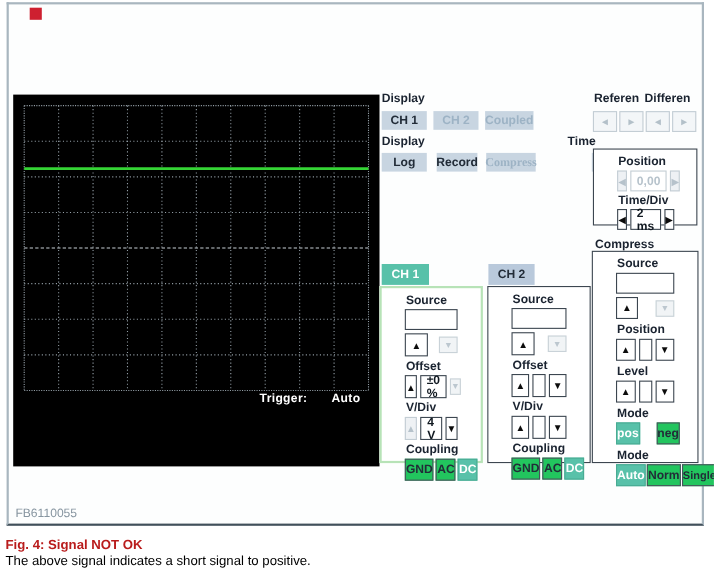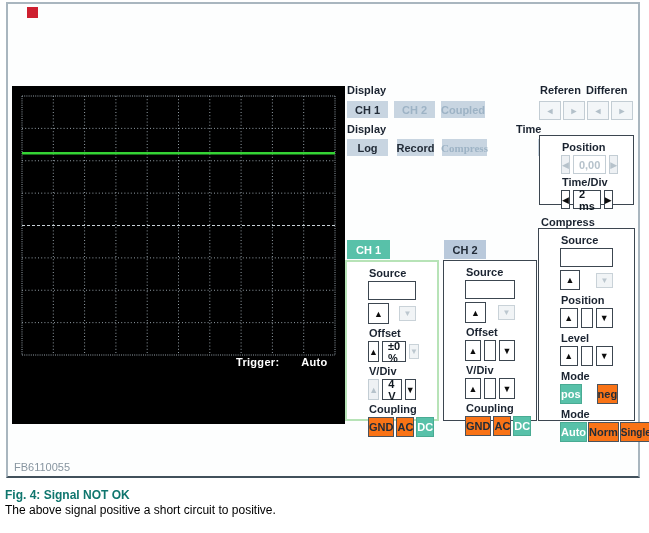--- a/index.html
+++ b/index.html
@@ -30,28 +30,28 @@
   .srow{display:flex;gap:3px;align-items:stretch;}
   .sbtn{width:20px;height:20px;box-sizing:border-box;border:1px solid #3c4650;background:#fff;color:#0c0c0c;
         display:flex;align-items:center;justify-content:center;font-size:9px;padding:0;}
   .sbtn.dis{border-color:#c3cdd4;background:#eef1f4;color:#b6c2cb;}
   .sval{flex:1;box-sizing:border-box;border:1px solid #3c4650;background:#fff;display:flex;align-items:center;justify-content:flex-end;
         padding:0 5px;font:bold 11px "Liberation Sans",sans-serif;color:#101820;}
   .sval.dis{border-color:#c3cdd4;color:#b6c2cb;}
   .mini{width:17px;height:15px;box-sizing:border-box;border:1px solid #c9d2d8;background:#f1f4f6;color:#bcc7cf;
         display:flex;align-items:center;justify-content:center;font-size:8px;align-self:center;margin-left:auto;}
   
-  .tbtn{box-sizing:border-box;border:1px solid #49535d;background:#f97316;color:#222c38;height:20px;
+  .tbtn{box-sizing:border-box;border:1px solid #49535d;background:#22c55e;color:#222c38;height:20px;
         display:flex;align-items:center;justify-content:center;font:bold 11px "Liberation Sans",sans-serif;}
   .tbtn.teal{background:#58c1a9;border-color:#49ab93;color:#fff;}
   .tab{height:19px;display:flex;align-items:center;justify-content:center;font:bold 11px "Liberation Sans",sans-serif;}
   .tab.teal{background:#58c1a9;color:#fff;}
   .tab.blue{background:#b9c9db;color:#222c38;}
   .fb{font:11px "Liberation Sans",sans-serif;color:#8795a0;}
-  .cap1{font:bold 12px "Liberation Sans",sans-serif;color:#0f766e;}
+  .cap1{font:bold 12px "Liberation Sans",sans-serif;color:#b91c1c;}
   .cap2{font:12px "Liberation Sans",sans-serif;color:#000;}
 </style>
 </head>
 <body>
 
 <div class="abs frame"></div>
 <div class="abs redsq"></div>
 
 <div class="abs screen">
   <svg id="gridsvg" width="333" height="338">
@@ -260,13 +260,13 @@
   <div class="ilabel" style="margin-top:3px;">Coupling</div>
   <div class="row" style="gap:2px;">
     <div class="tbtn" style="flex:1.6;">GND</div>
     <div class="tbtn" style="flex:1.2;">AC</div>
     <div class="tbtn teal" style="flex:1;">DC</div>
   </div>
 </div>
 
 <div class="abs fb" style="left:14px;top:461px;">FB6110055</div>
 <div class="abs cap1" style="left:5px;top:488px;">Fig. 4: Signal NOT OK</div>
-<div class="abs cap2" style="left:5px;top:503px;">The above signal positive a short circuit to positive.</div>
+<div class="abs cap2" style="left:5px;top:503px;">The above signal indicates a short signal to positive.</div>
 
 </body></html>

